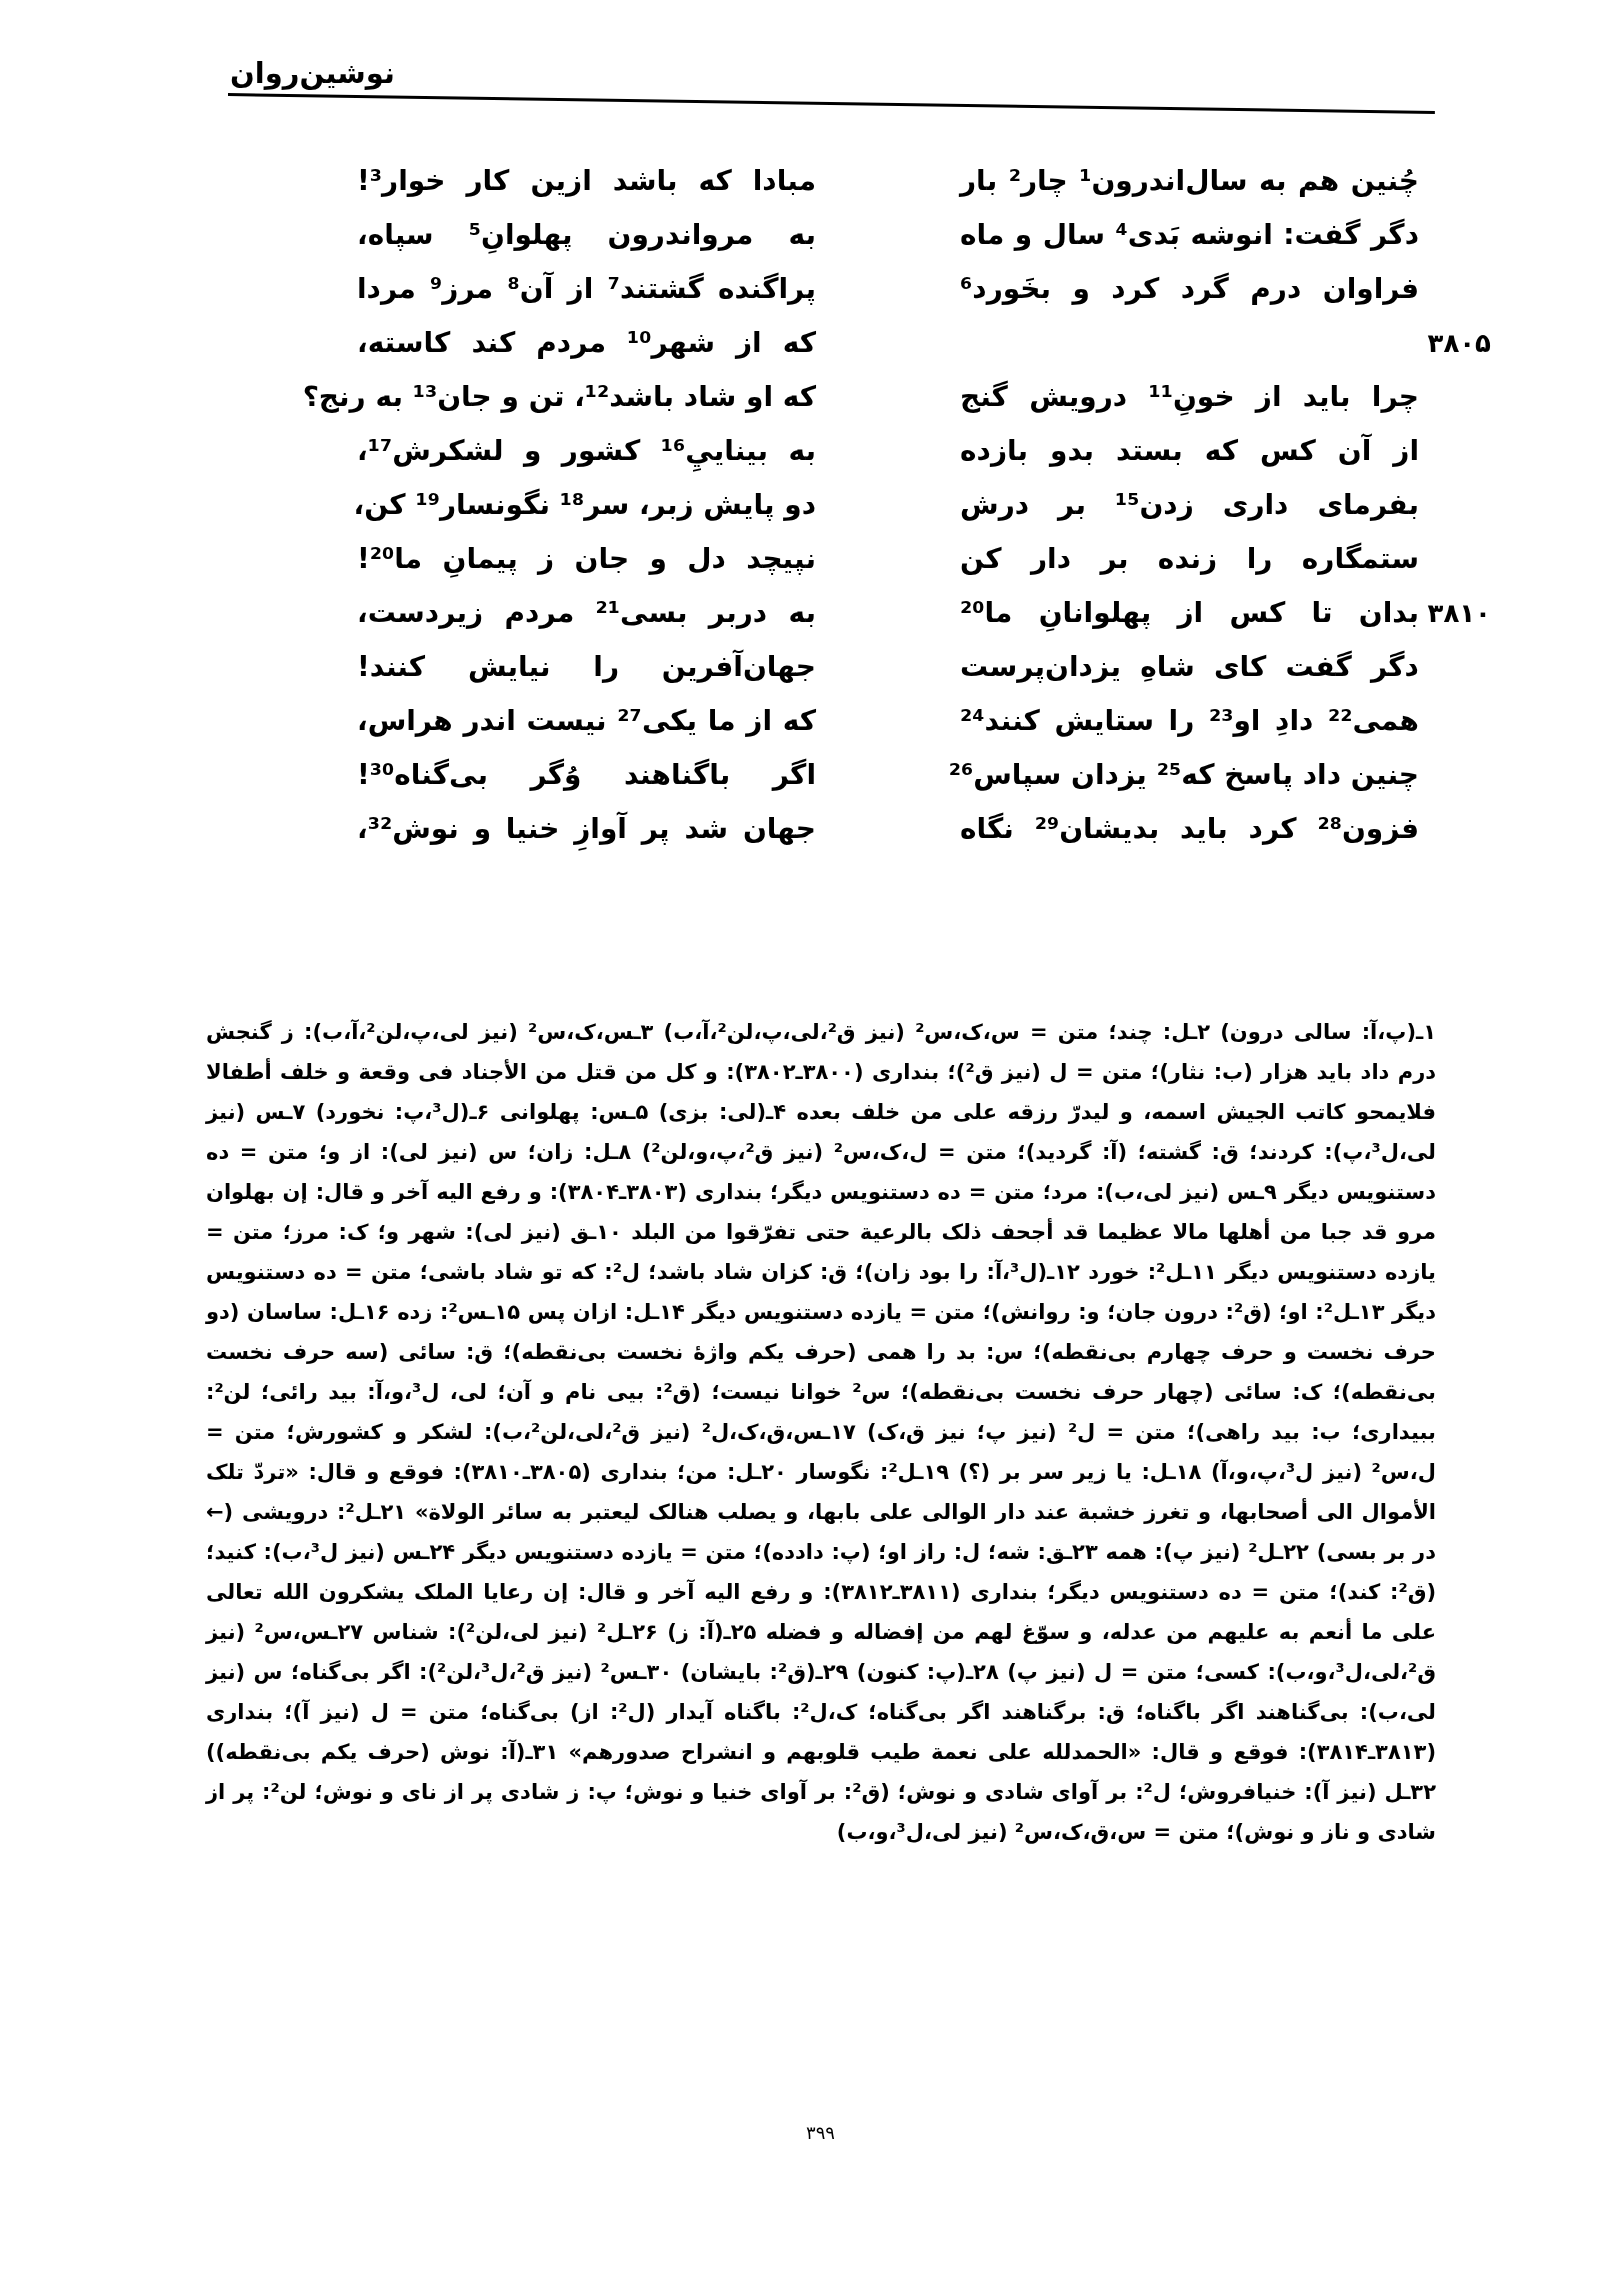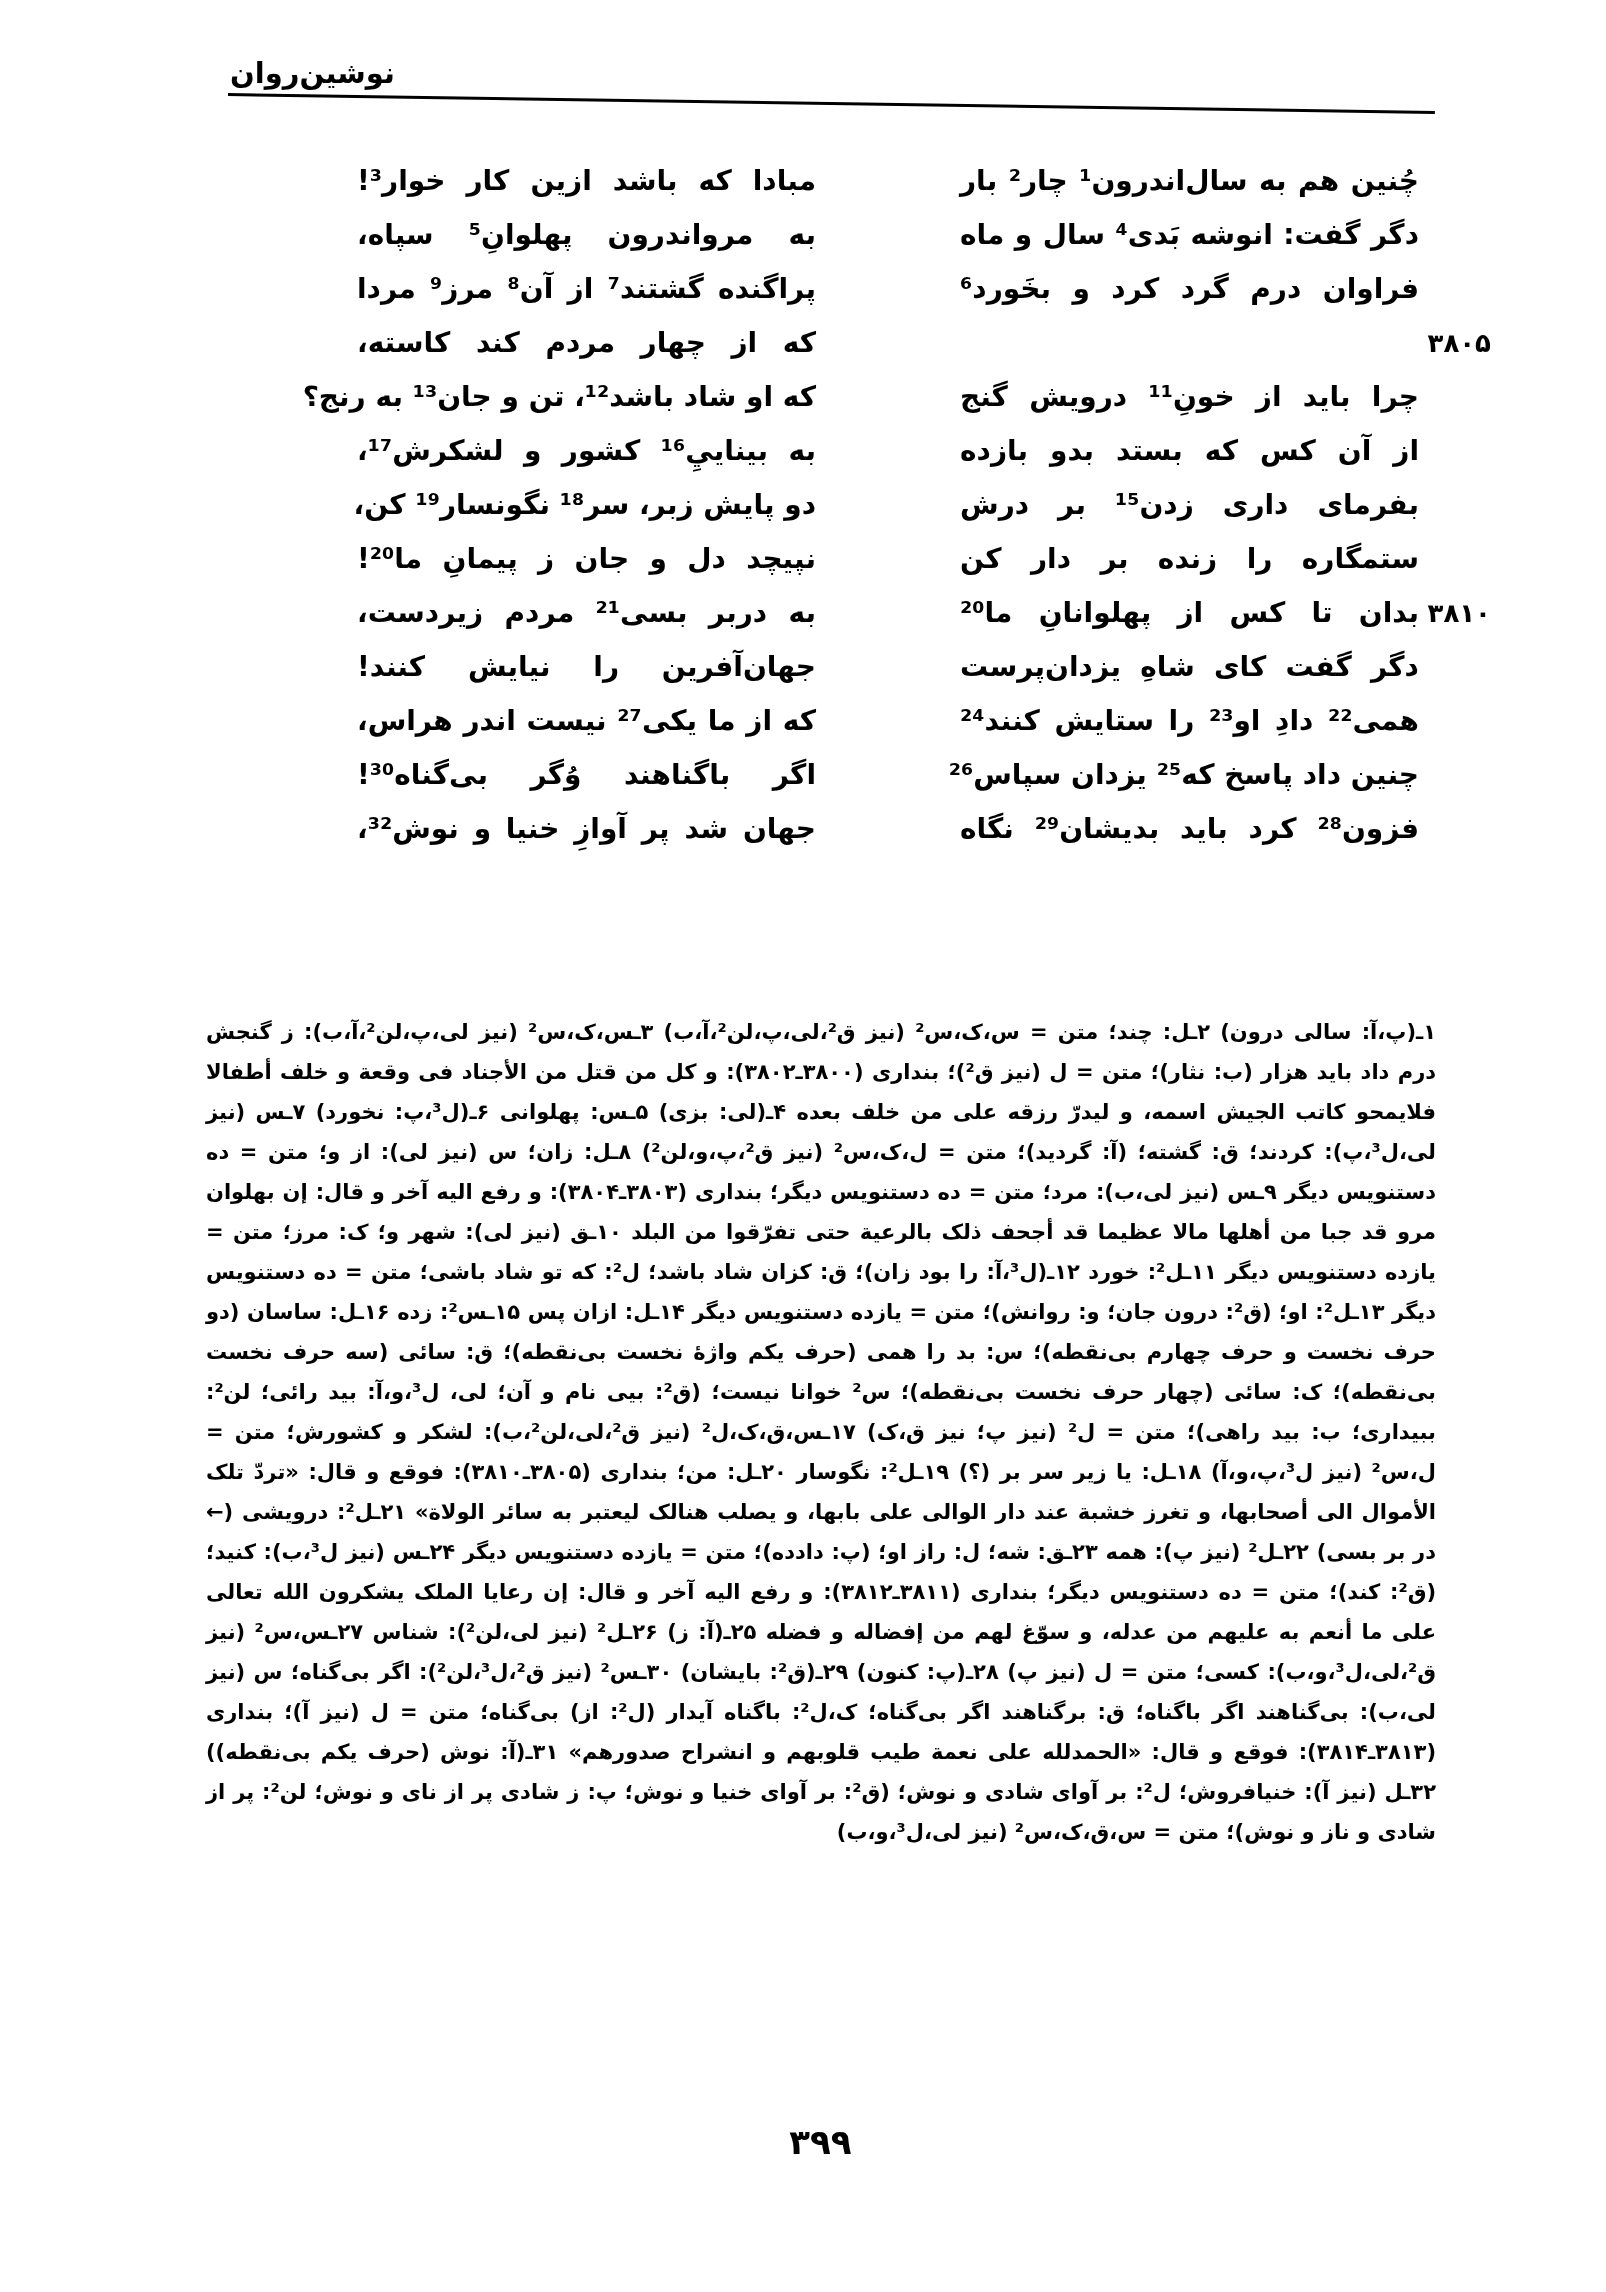--- a/index.html
+++ b/index.html
@@ -34,21 +34,21 @@
     width: 68px; text-align: right; margin-left: 28px;
   }
   .footnotes {
     position: absolute; top: 1004px; left: 198px; width: 1246px;
     direction: rtl; font-size: 21px; font-weight: bold; line-height: 40px;
     text-align: justify;
   }
   .footnotes p { margin: 8px; }
   .page-number {
     position: absolute; left: 772px; top: 2122px; width: 97px; text-align: center;
-    font-size: 34px; font-weight: bold; direction: rtl;
+    font-size: 18px; font-weight: normal; direction: rtl;
   }
 </style>
 </head>
 <body>
 
 <div class="running-head">نوشین‌روان</div>
 <div class="head-rule"></div>
 
 <div class="verses">
   <div class="col col-right">
@@ -64,21 +64,21 @@
     <div class="hemistich"><span>دگر گفت کای شاهِ یزدان‌پرست</span><span class="verse-num"></span></div>
     <div class="hemistich"><span>همی²² دادِ او²³ را ستایش کنند²⁴</span><span class="verse-num"></span></div>
     <div class="hemistich"><span>چنین داد پاسخ که²⁵ یزدان سپاس²⁶</span><span class="verse-num"></span></div>
     <div class="hemistich"><span>فزون²⁸ کرد باید بدیشان²⁹ نگاه</span><span class="verse-num"></span></div>
   </div>
 
   <div class="col col-left">
     <div class="hemistich">مبادا که باشد ازین کار خوار³!</div>
     <div class="hemistich">به مرواندرون پهلوانِ⁵ سپاه،</div>
     <div class="hemistich">پراگنده گشتند⁷ از آن⁸ مرز⁹ مردا</div>
-    <div class="hemistich">که از چهار مردم کند کاسته،</div>
+    <div class="hemistich">که از شهر¹⁰ مردم کند کاسته،</div>
     <div class="hemistich">که او شاد باشد¹²، تن و جان¹³ به رنج؟</div>
     <div class="hemistich">به بینایيِ¹⁶ کشور و لشکرش¹⁷،</div>
     <div class="hemistich">دو پایش زبر، سر¹⁸ نگونسار¹⁹ کن،</div>
     <div class="hemistich">نپیچد دل و جان ز پیمانِ ما²⁰!</div>
     <div class="hemistich">به دربر بسی²¹ مردم زیردست،</div>
     <div class="hemistich">جهان‌آفرین را نیایش کنند!</div>
     <div class="hemistich">که از ما یکی²⁷ نیست اندر هراس،</div>
     <div class="hemistich">اگر باگناهند وُگر بی‌گناه³⁰!</div>
     <div class="hemistich">جهان شد پر آوازِ خنیا و نوش³²،</div>
   </div>

